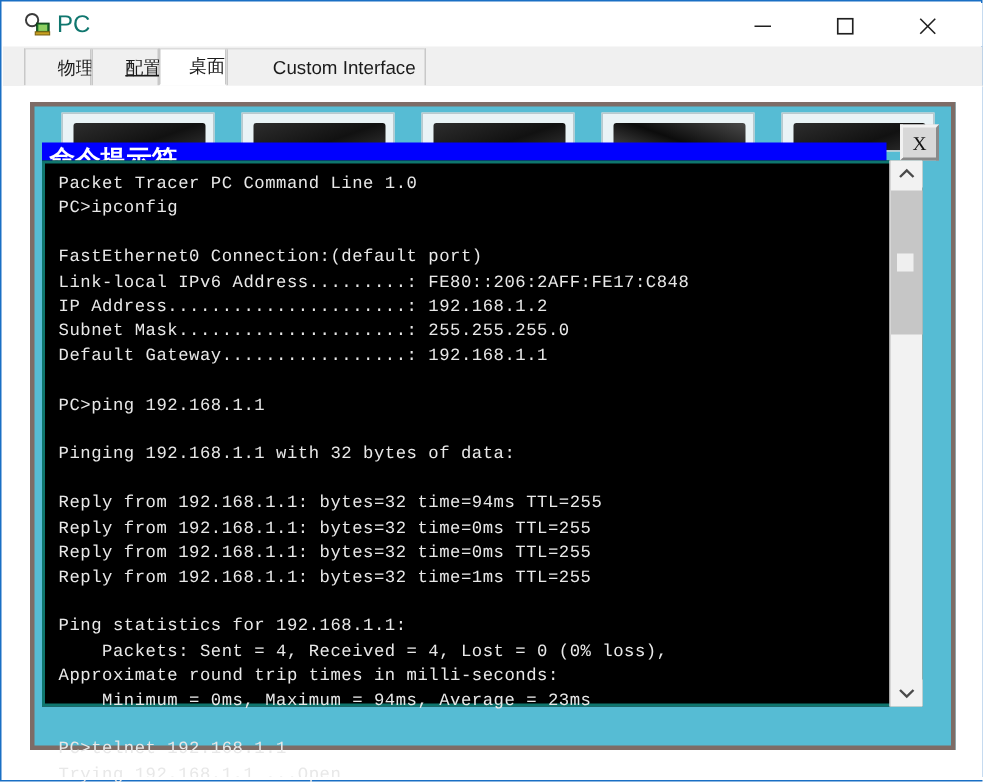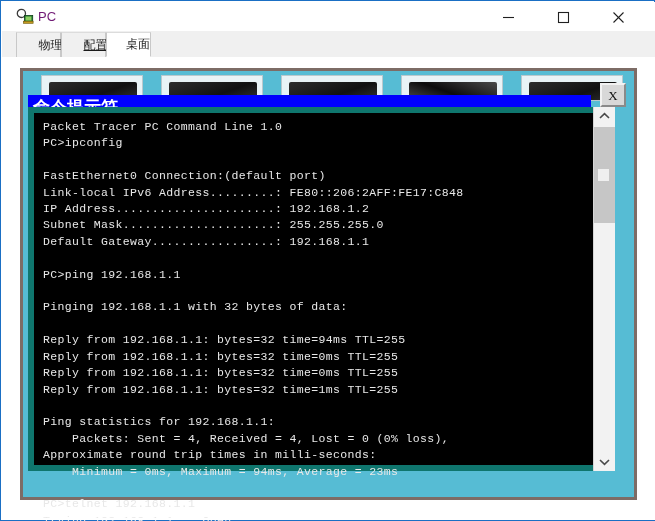--- a/index.html
+++ b/index.html
@@ -32,22 +32,22 @@
     background: #ffffff;
   }
   #title-icon {
     position: absolute;
     left: 14px; top: 6px;
     width: 18px; height: 18px;
   }
   #title-text {
     position: absolute;
     left: 36px; top: 6px;
-    font-size: 13px;
-    color: #701a75;
+    font-size: 16px;
+    color: #0f766e;
     line-height: 18px;
     white-space: nowrap;
   }
   .winctl {
     position: absolute;
     top: 1px;
     width: 45px; height: 28px;
     display: flex;
     align-items: center;
     justify-content: center;
@@ -182,21 +182,21 @@
     color: #111111;
     line-height: 1;
   }
 
   
   #cmd-body {
     position: absolute;
     left: 0px; top: 24px;
     width: 587px; height: 364px;
     background: #000000;
-    border: 6px solid #0f766e;
+    border: 2px solid #0f766e;
     box-sizing: border-box;
   }
   #cmd-text {
     position: absolute;
     left: 9px; top: 6px;
     width: 555px;
     font-family: "Liberation Mono", "DejaVu Sans Mono", monospace;
     font-size: 11.5px;
     line-height: 16.4px;
     color: #e8e8e8;
@@ -285,20 +285,23 @@
   <div id="tab-strip">
     <div class="tab cjk" id="tab-0">
         <span>物理</span>
       </div>
     <div class="tab cjk" id="tab-1">
         <span>配置</span>
       </div>
     <div class="tab cjk active" id="tab-2">
         <span>桌面</span>
       </div>
+    <div class="tab" id="tab-3">
+        <span>Custom Interface</span>
+      </div>
   </div>
 
   <div id="window-body">
 
     <div id="desktop-panel">
 
       <div class="desk-tile" id="desk-tile-0">
           <div class="thumb"></div>
         </div>
       <div class="desk-tile" id="desk-tile-1">

